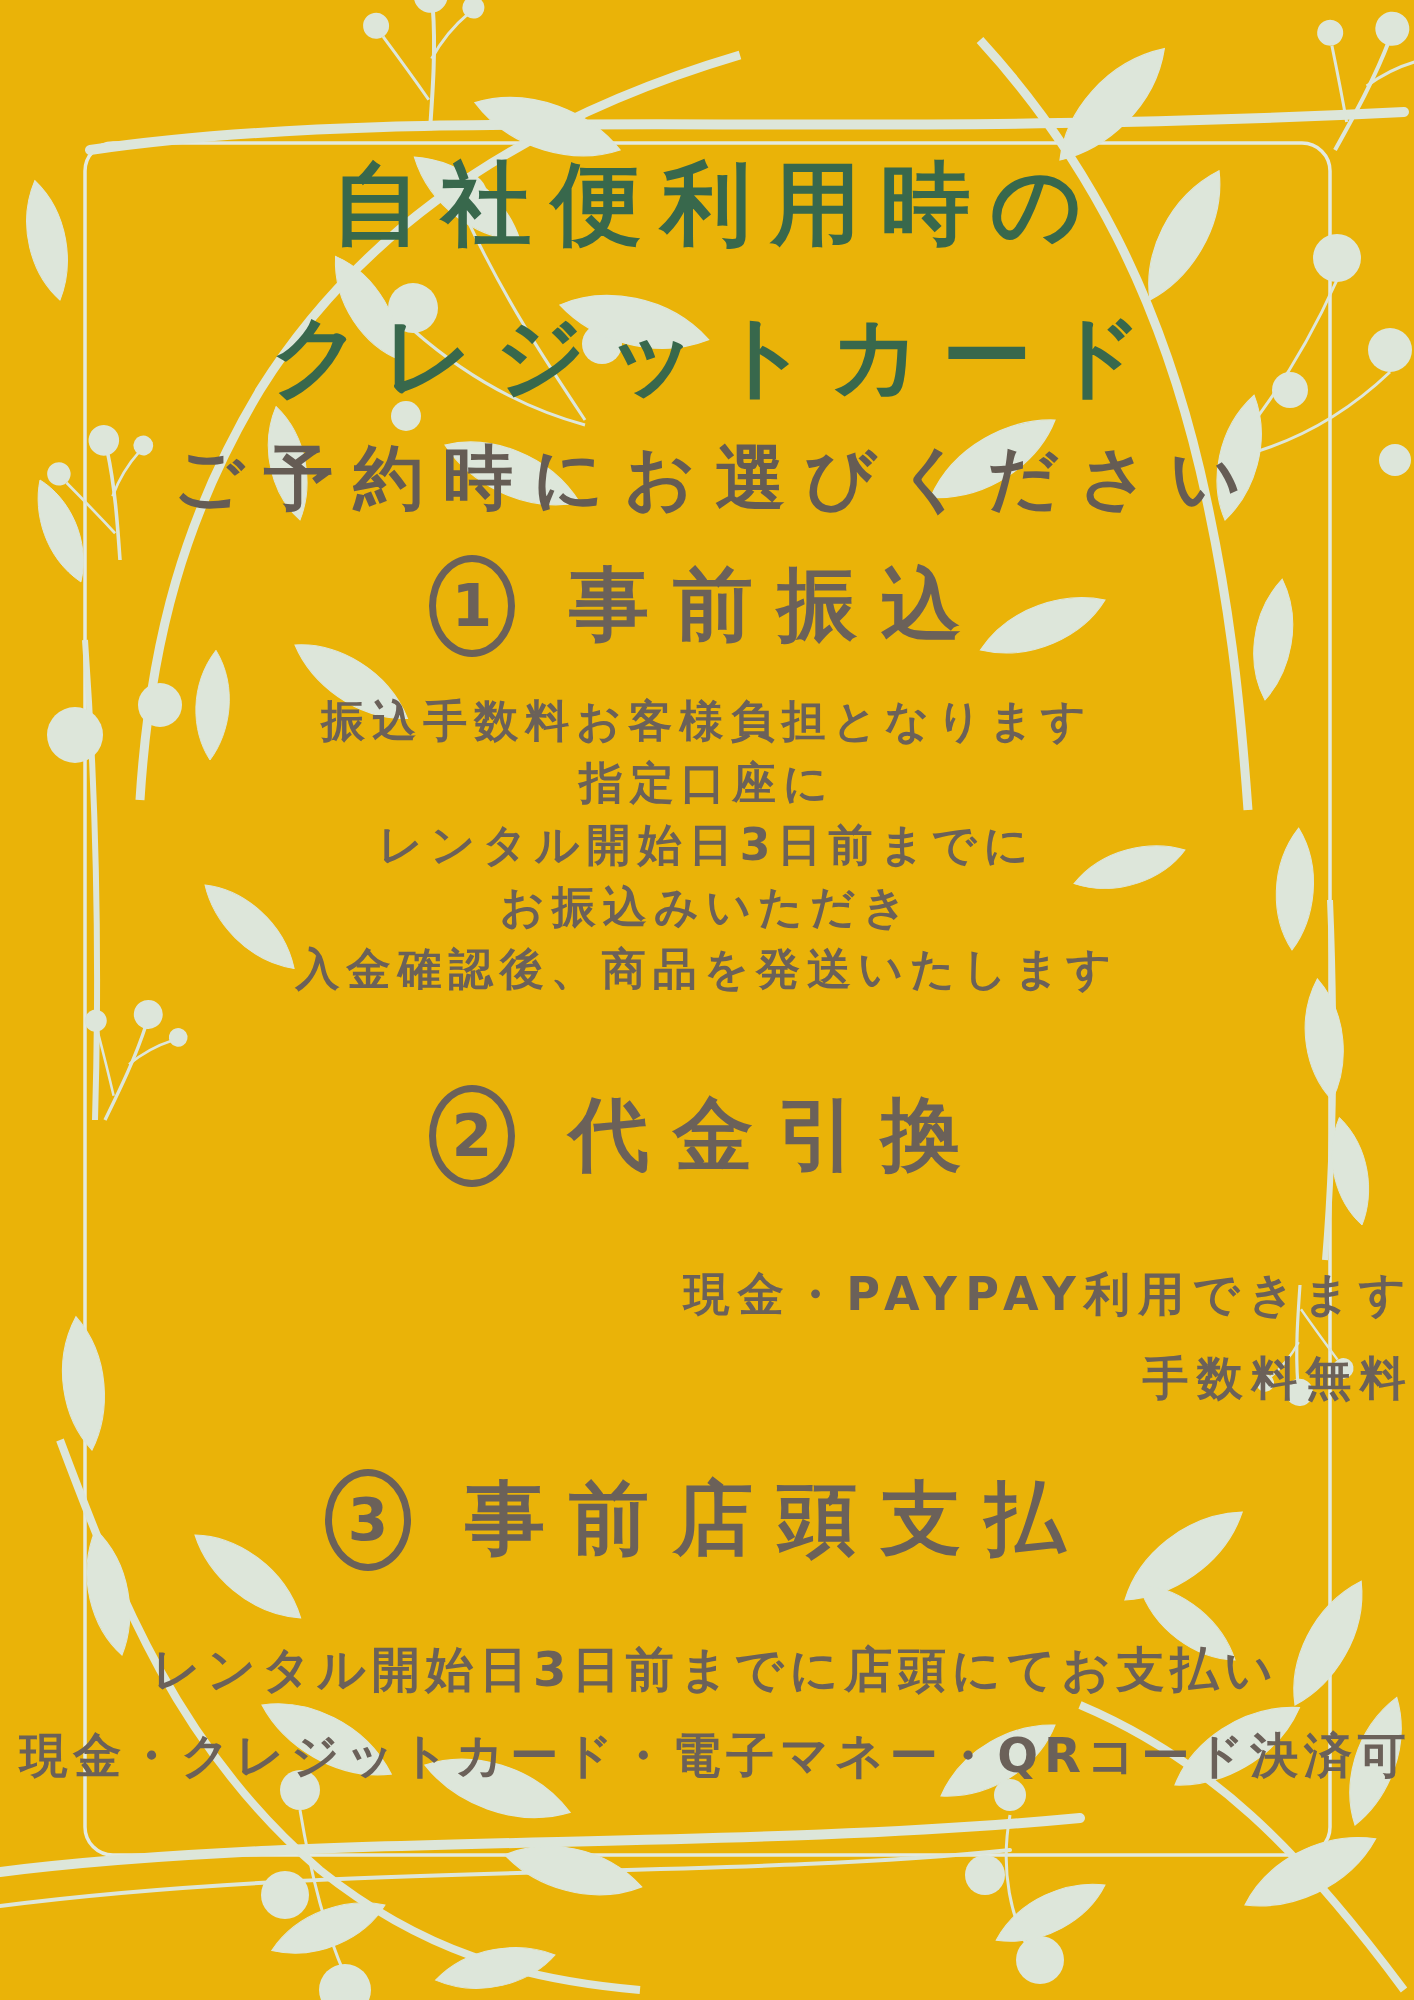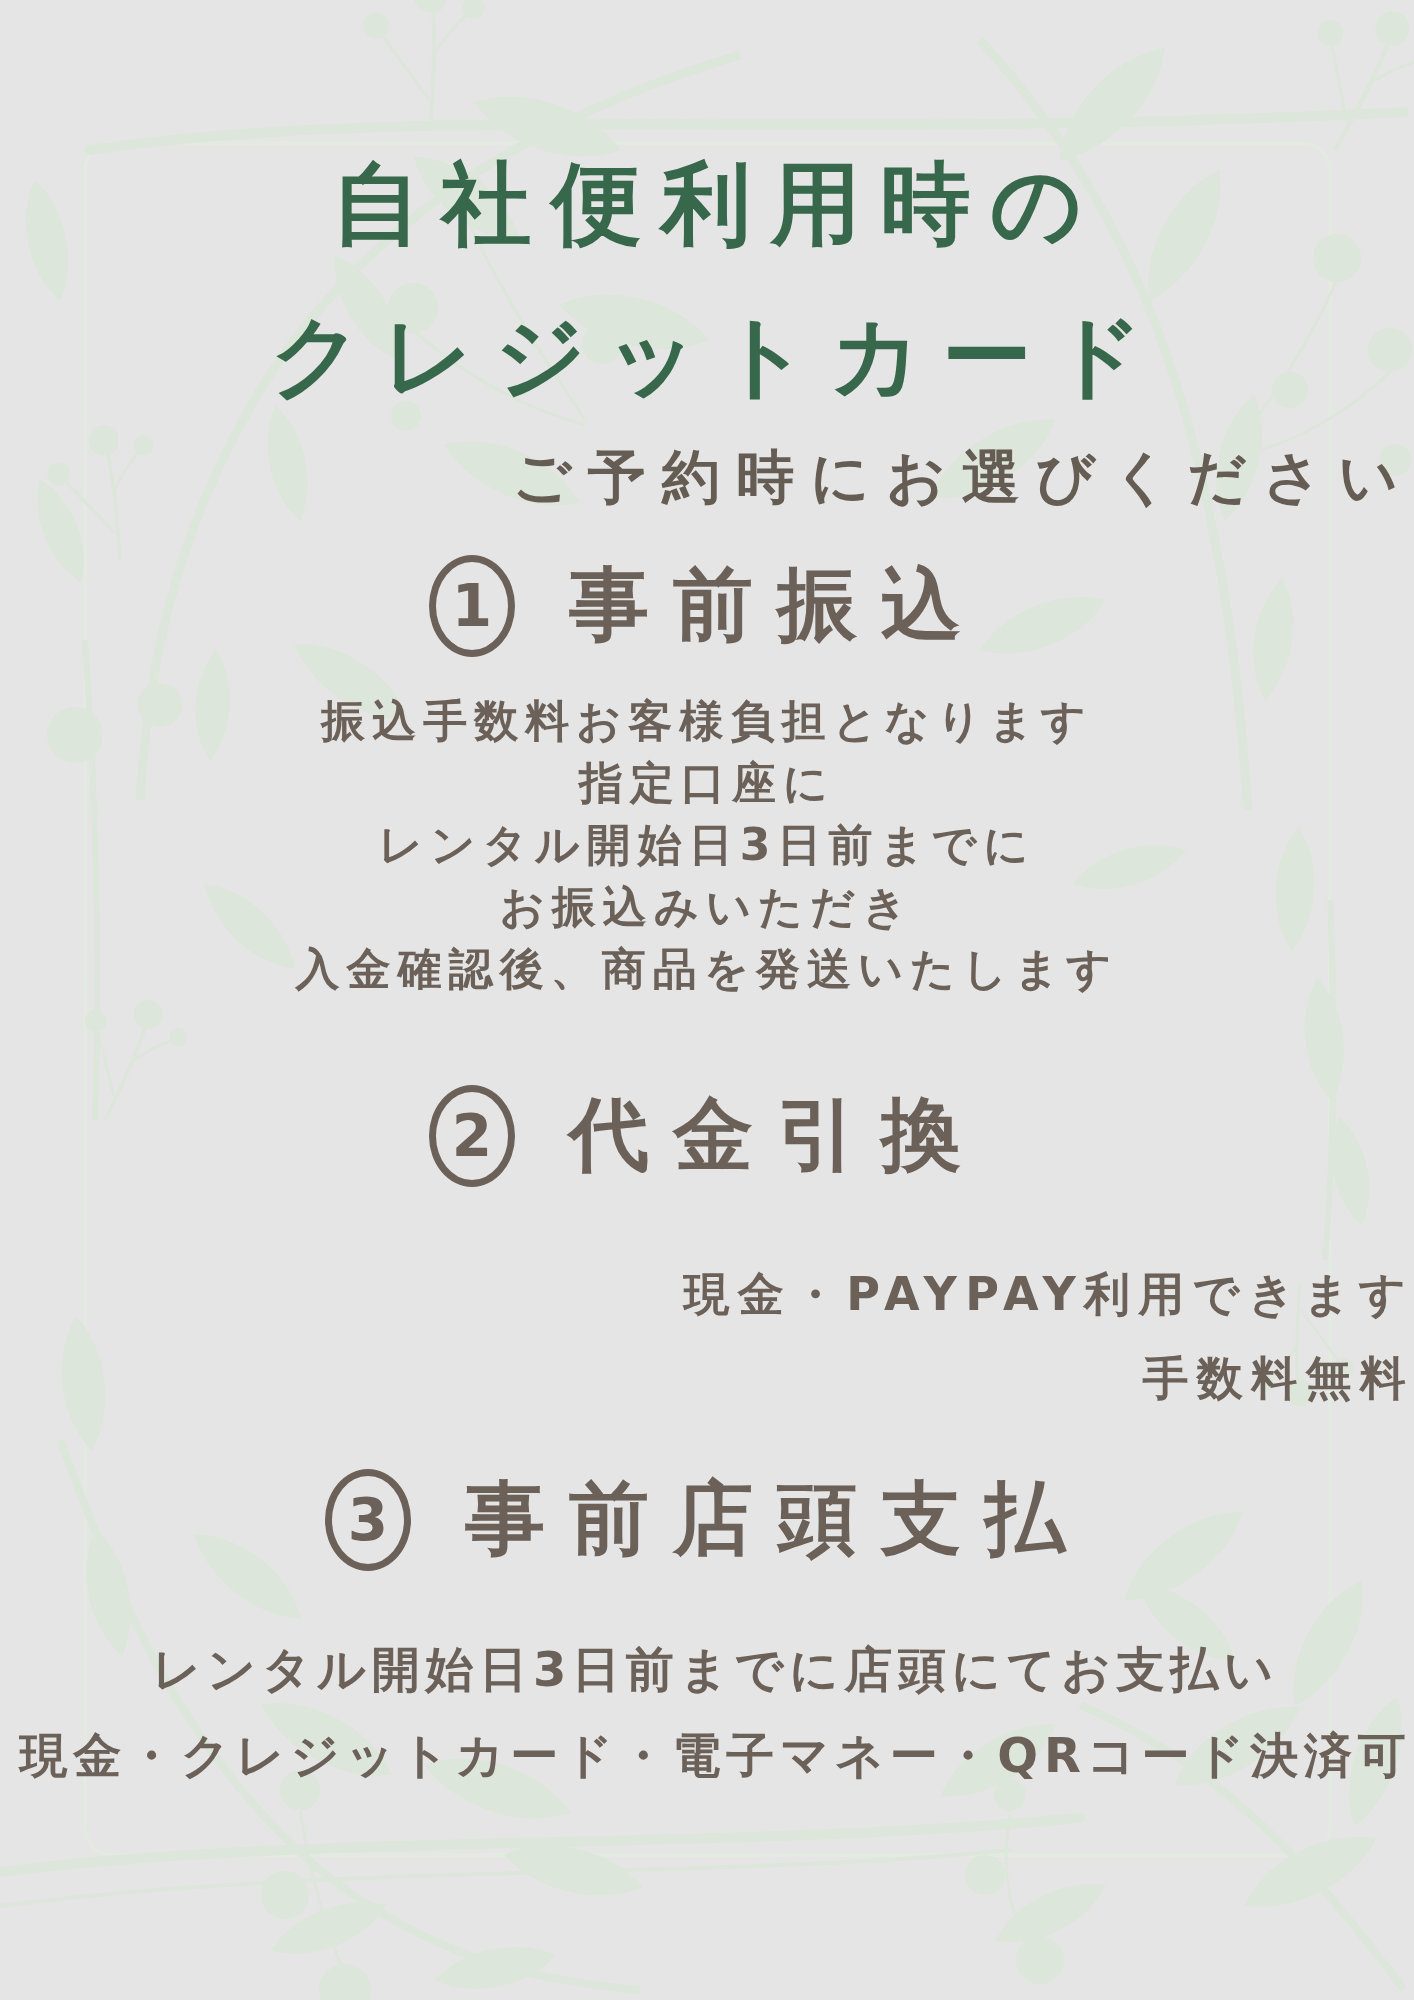--- a/index.html
+++ b/index.html
@@ -1,41 +1,40 @@
 <!DOCTYPE html>
 <html><head>
 <meta charset="utf-8">
 <style>
   html,body{margin:0;padding:0;background:#ffffff;}
   .page{
     position:relative;
     width:1414px;height:2000px;
     margin:0 auto;
-    background:#e5e5e5;
+    background:#eab308;
     overflow:hidden;
     font-family:"DejaVu Sans","Liberation Sans",sans-serif;
   }
   .decor{position:absolute;inset:0;width:1414px;height:2000px;}
   .content{position:absolute;inset:0;}
   .title{
     position:absolute;top:128px;left:0;right:0;
     text-align:center;
     color:#38684c;
     font-size:90px;font-weight:700;
     letter-spacing:0.22em;text-indent:0.22em;
     line-height:152px;
   }
   .subtitle{
     position:absolute;top:428px;left:0;right:0;
-    text-align:right;
+    text-align:center;
     color:#655c54;
-    font-size:58px;font-weight:700;
+    font-size:70px;font-weight:700;
     letter-spacing:0.28em;text-indent:0.28em;
     line-height:100px;
-    font-family:Liberation Serif, serif;
   }
   .sec{position:absolute;left:0;right:0;text-align:center;color:#6b6159;}
   .sec-heading{
     display:flex;justify-content:center;align-items:center;gap:30px;
     font-size:80px;font-weight:700;
     letter-spacing:0.30em;
     margin:0;
   }
   .sec-heading-text{text-indent:0.30em;}
   .circled-num{

